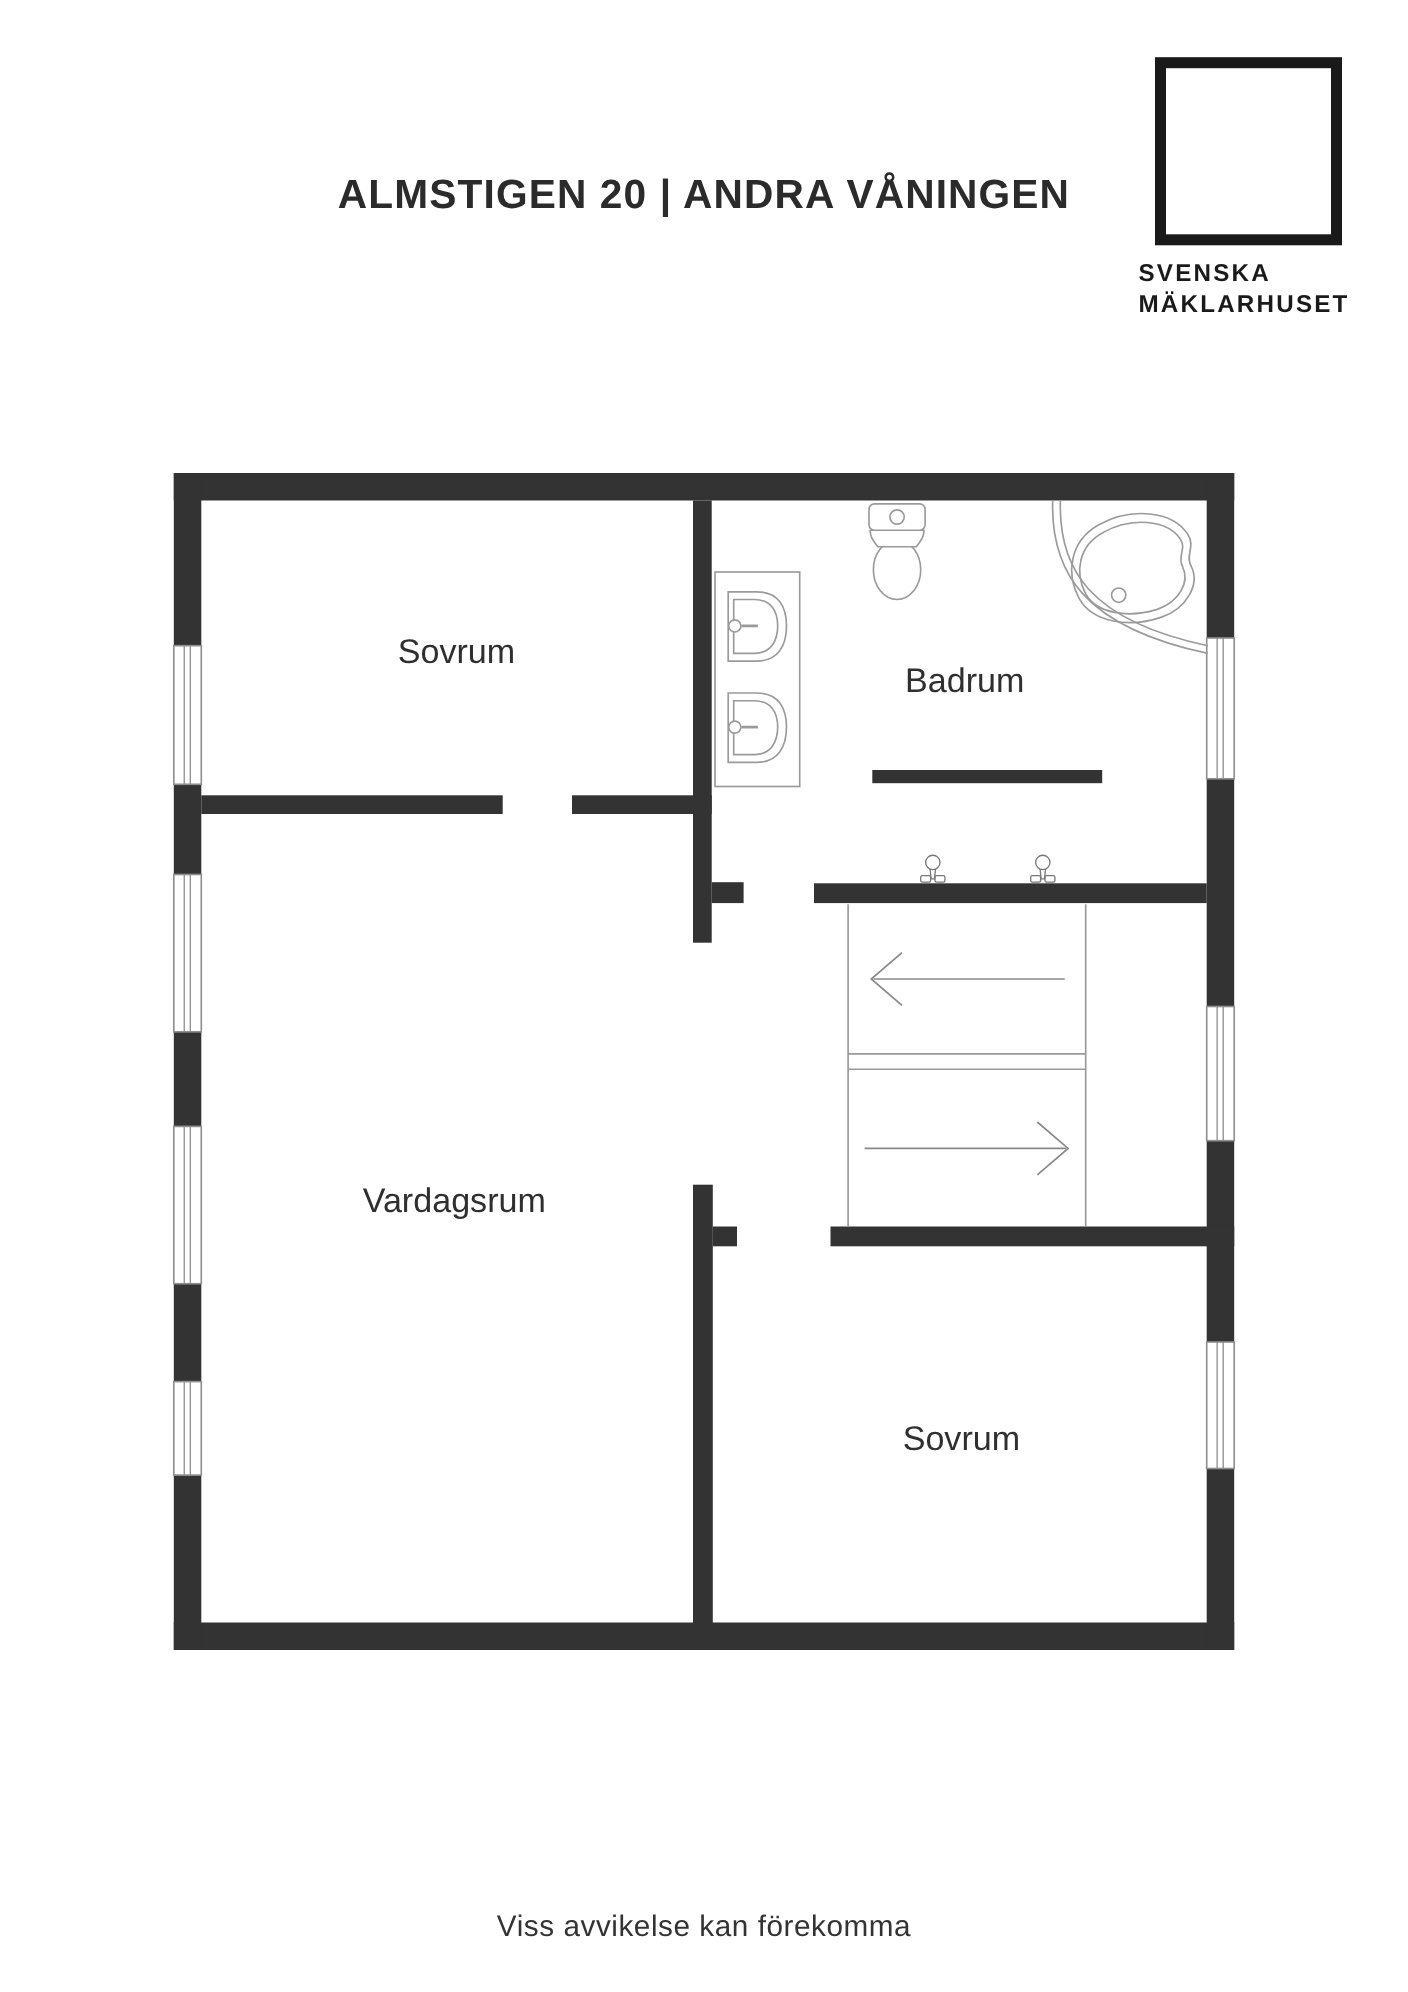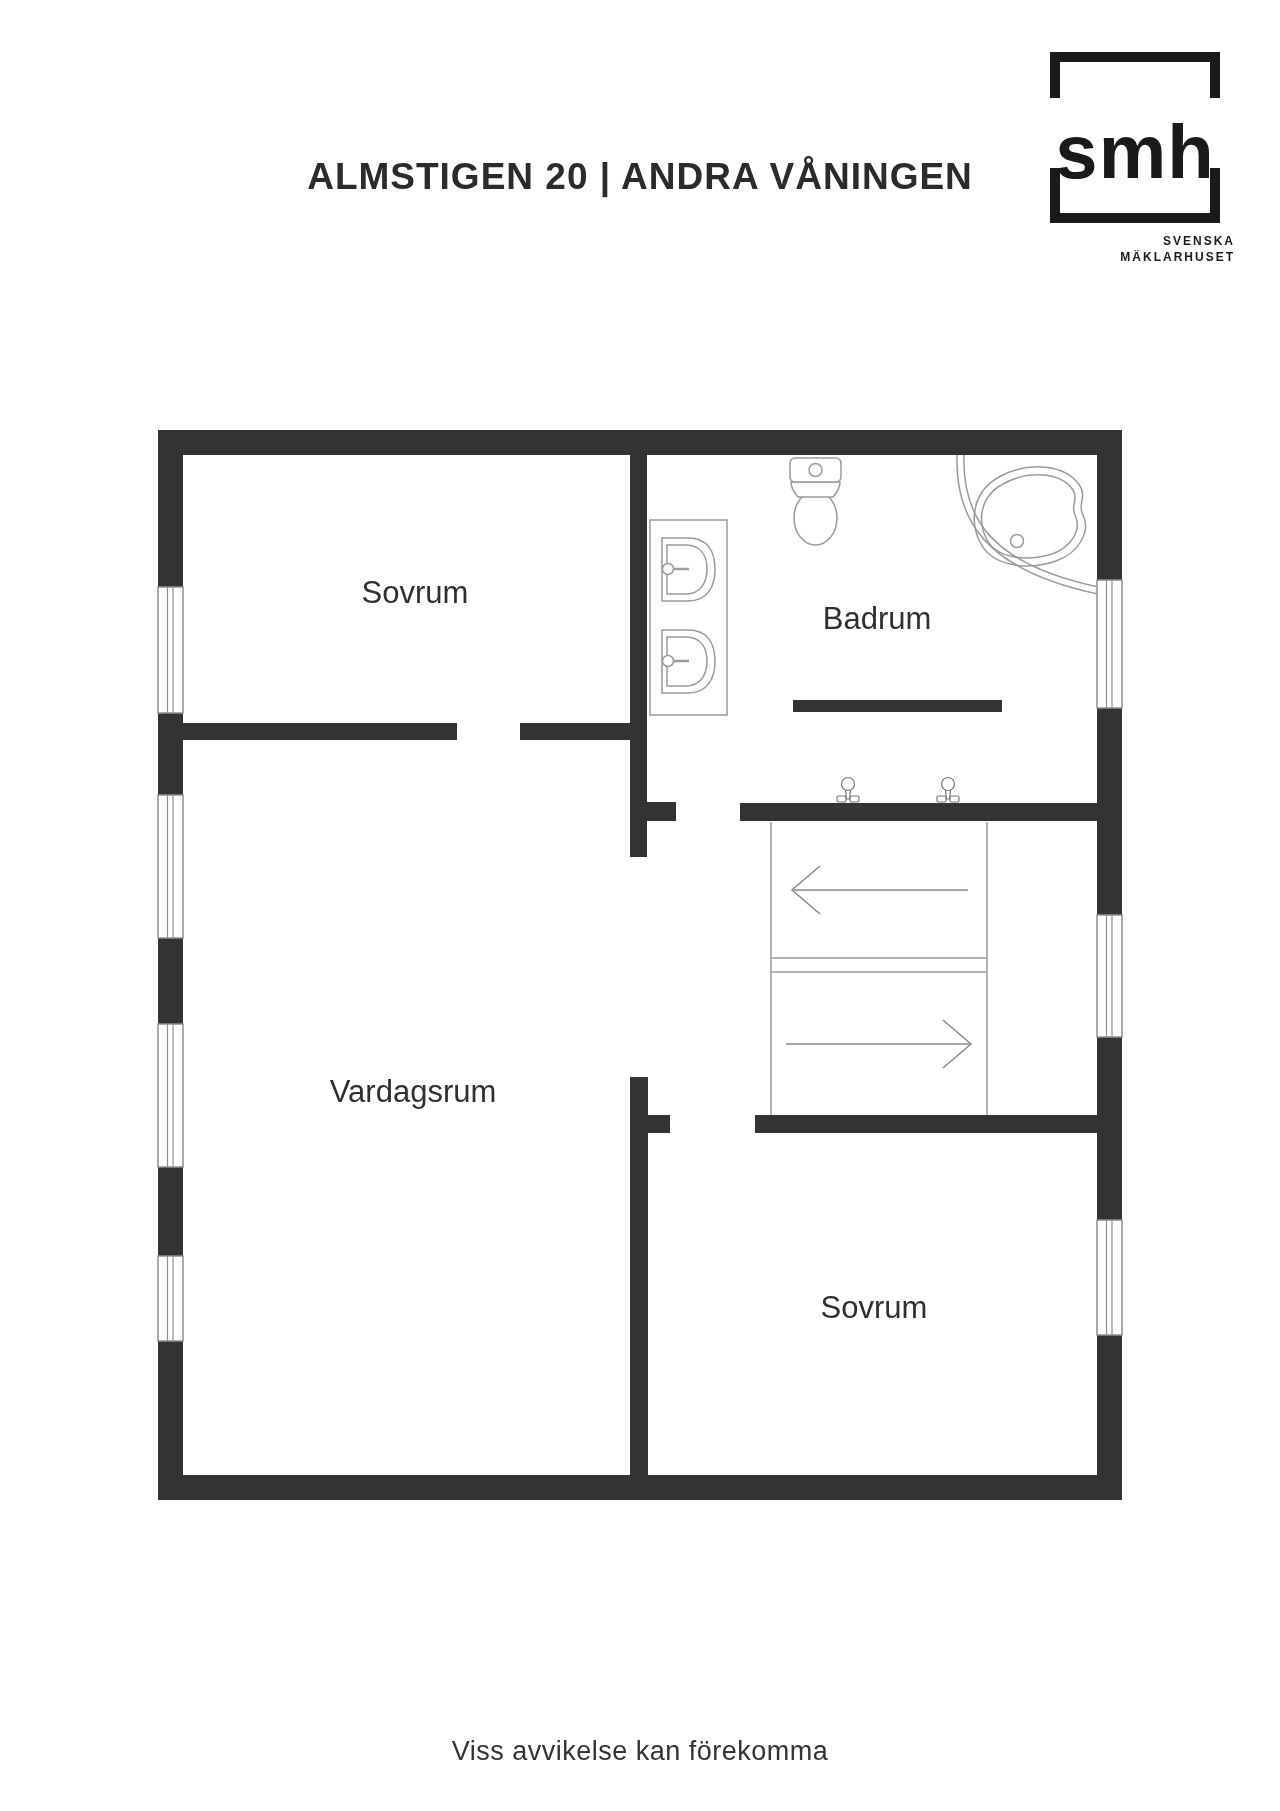--- a/index.html
+++ b/index.html
@@ -18,22 +18,22 @@
     border:10px solid #1a1a1a;background:#fff;
   }
   .logo-mono{
     position:absolute;left:-14px;top:46px;width:198px;height:70px;
     background:#ffffff;text-align:center;
     font-size:76px;font-weight:bold;letter-spacing:1px;color:#1a1a1a;
     line-height:108px; 
     overflow:visible;
   }
   .logo-sub{
-    position:absolute;left:-15px;top:182px;width:200px;text-align:right;
-    font-size:12px;font-weight:bold;letter-spacing:2px;color:#1a1a1a;
+    position:absolute;left:-15px;top:182px;width:200px;text-align:left;
+    font-size:22px;font-weight:bold;letter-spacing:2px;color:#1a1a1a;
     line-height:1.3;white-space:nowrap;
   }
   .footer-note{
     position:absolute;top:1736px;left:0;width:100%;text-align:center;
     font-size:27px;color:#333333;letter-spacing:0.5px;
   }
   svg text.room-label{
     font-family:"Liberation Sans", sans-serif;
     font-size:31px;fill:#2f2f2f;
   }
@@ -46,21 +46,20 @@
   .arrow{stroke:#888888;stroke-width:1.5;fill:none;}
   .tap{fill:#ffffff;stroke:#777777;stroke-width:1.2;}
 </style>
 </head>
 <body>
 
 <div class="page-title">ALMSTIGEN 20 | ANDRA VÅNINGEN</div>
 
 <div class="logo">
   <div class="logo-box"></div>
-  <div class="logo-mono">smh</div>
   <div class="logo-sub">
     <span>SVENSKA</span><br>
     <span>MÄKLARHUSET</span>
   </div>
 </div>
 
 <svg width="1280" height="1811" viewBox="0 0 1280 1811" style="position:absolute;left:0;top:0;">
 
   <g>
     <rect class="wall" x="158" y="430" width="964" height="25"></rect>

